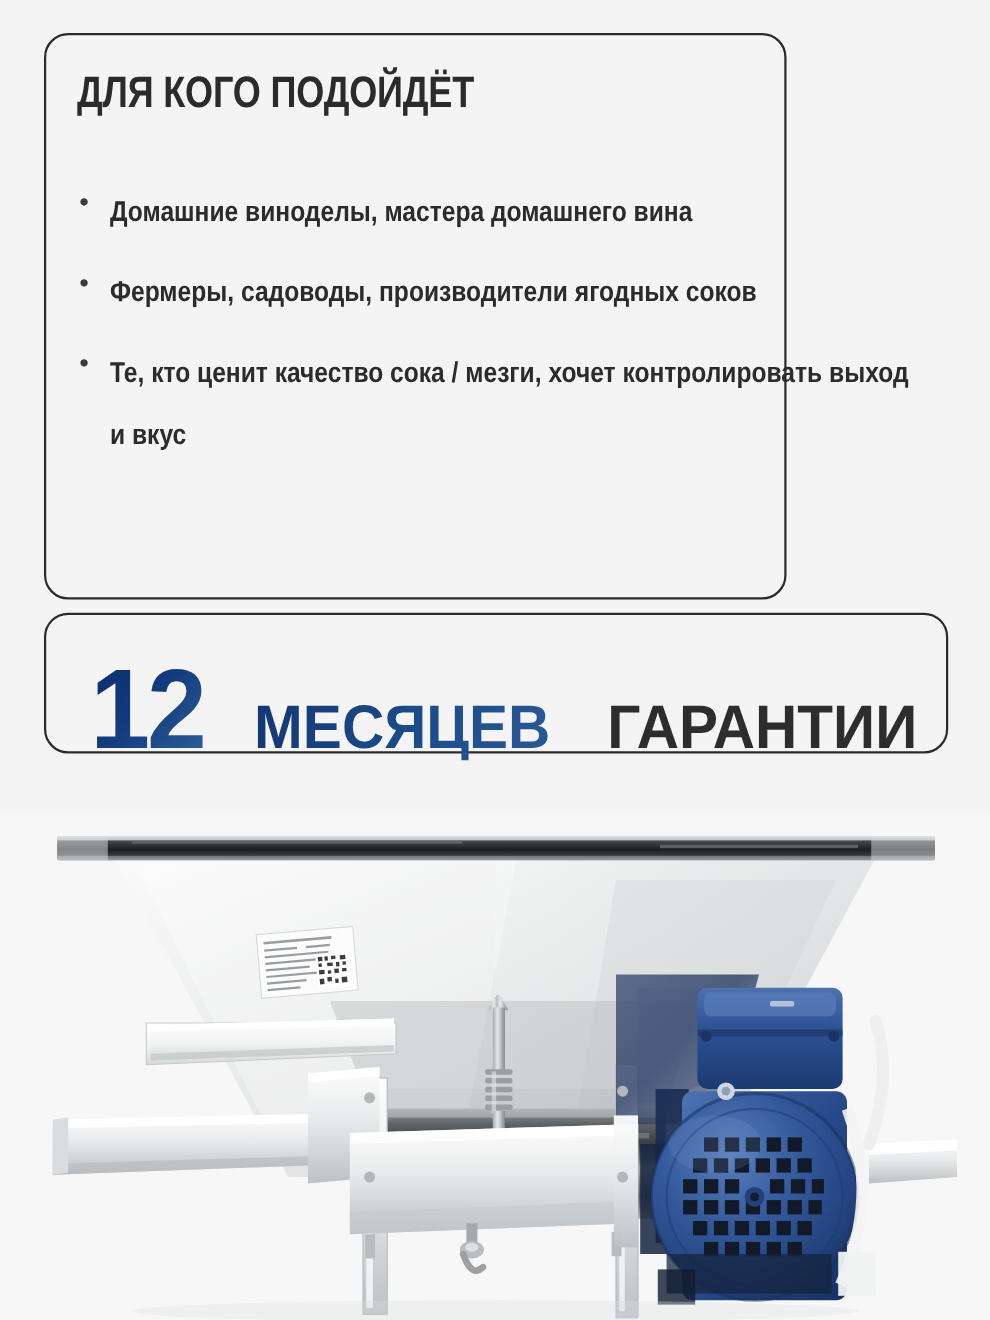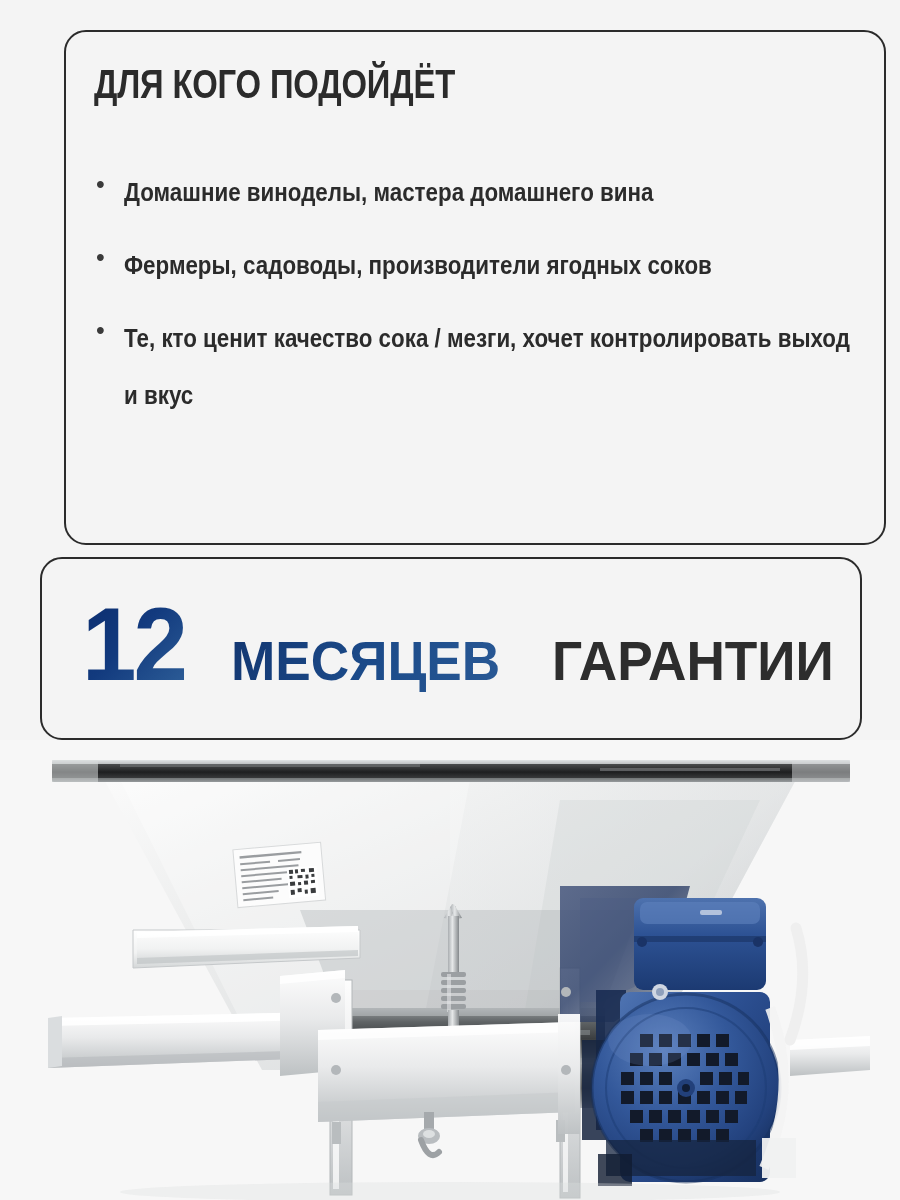--- a/index.html
+++ b/index.html
@@ -20,30 +20,29 @@
     position: absolute;
     background: #f4f4f4;
     border: 2px solid #2b2b2b;
     border-radius: 22px;
     box-sizing: border-box;
   }
 
   #audience-card {
     left: 40px;
     top: 30px;
-    width: 822px;
+    width: 675px;
     height: 515px;
-    margin-left: 24px;
   }
 
   #warranty-card {
     left: 40px;
     top: 557px;
     width: 822px;
-    height: 183px;
+    height: 128px;
   }
 
   
   .section-title {
     position: absolute;
     left: 28px;
     top: 30px;
     font-size: 40px;
     font-weight: 700;
     letter-spacing: -0.2px;

